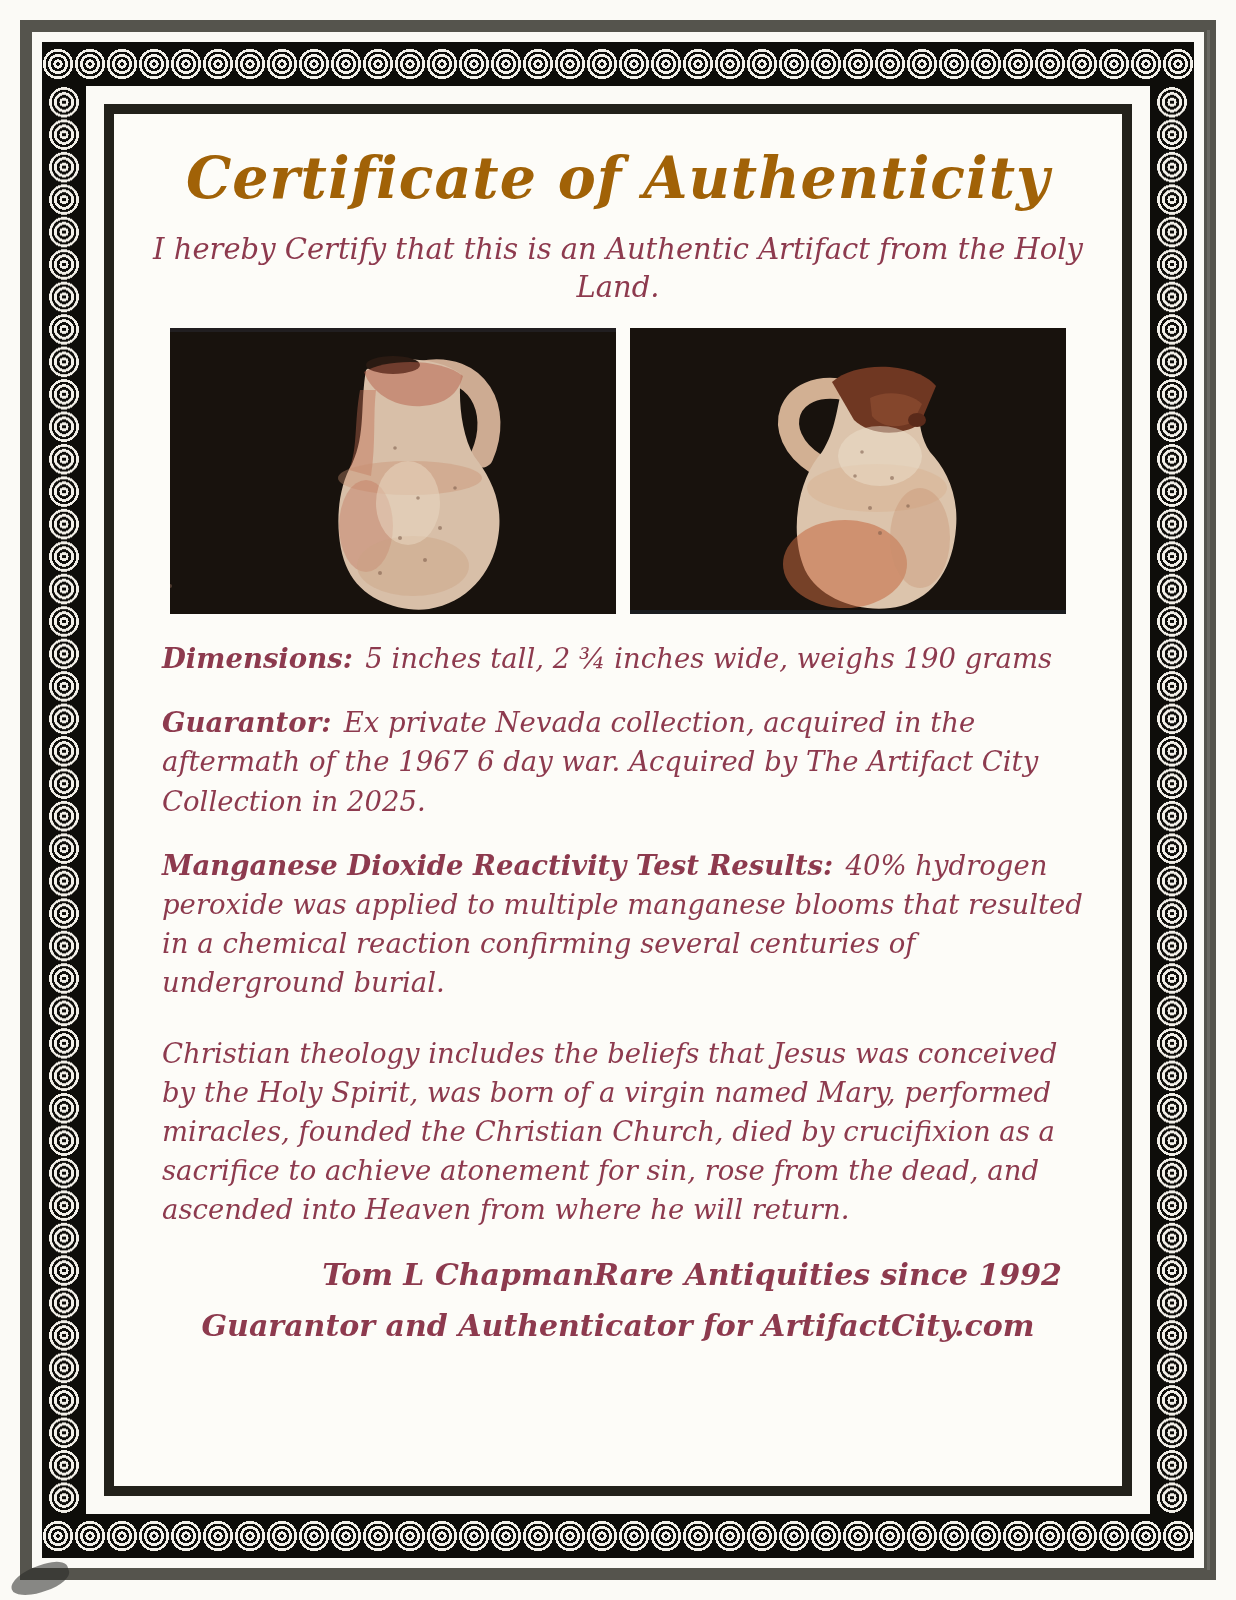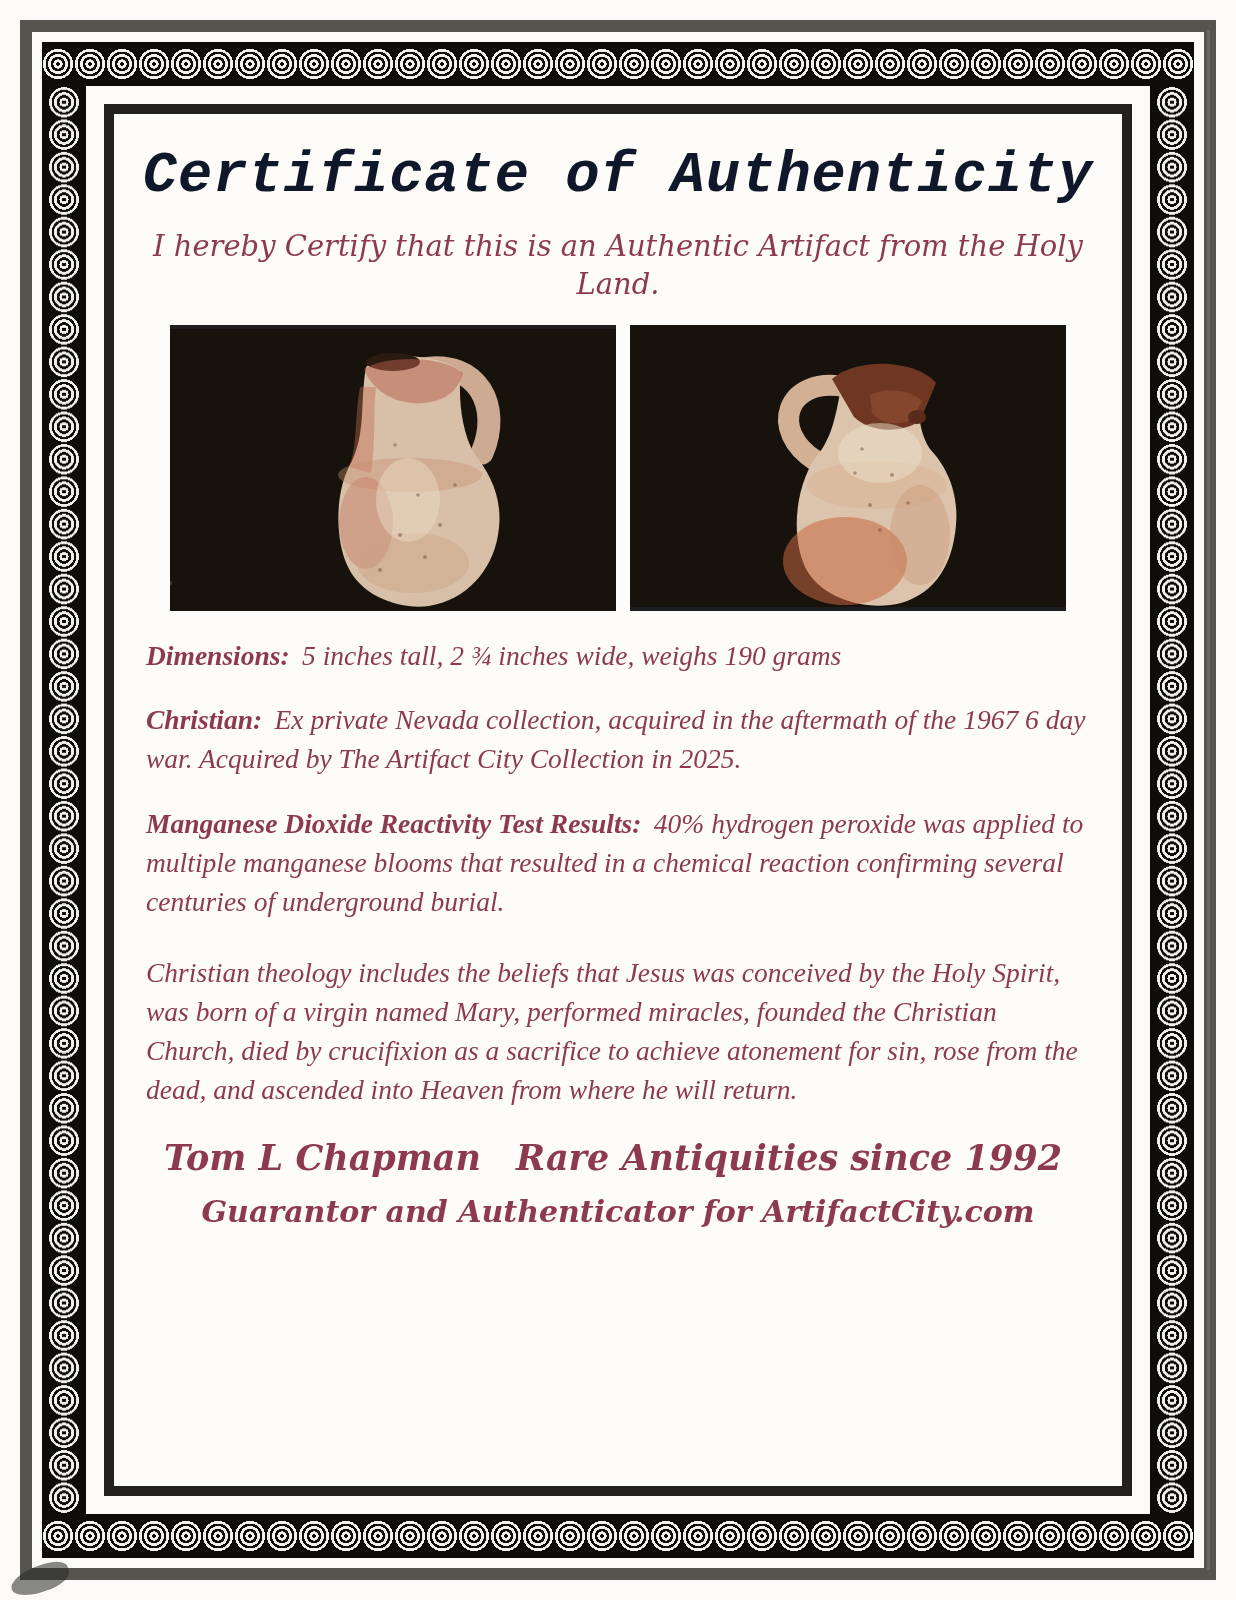--- a/index.html
+++ b/index.html
@@ -53,48 +53,47 @@
     background:#fdfcf8;
   }
   .content{
     position:relative;width:100%;height:100%;
     padding:16px 20px 0 20px;box-sizing:border-box;
     color:#8d3a4e;font-style:italic;
   }
   .doc-title{
     margin:14px 0 0 0;text-align:center;
     font-size:57px;font-weight:700;letter-spacing:1px;
-    color:#0f172a;
-    font-family:Liberation Mono, monospace;
+    color:#a16207;
   }
   .cert-line{
     margin:20px 10px 0 10px;text-align:center;
     font-size:29px;font-weight:400;line-height:1.3;
   }
   
   .photos{
     margin-top:22px;display:flex;justify-content:center;gap:14px;
   }
   .photo{
     width:446px;height:286px;background:#18120d;overflow:hidden;flex:0 0 auto;
   }
   .photo svg{display:block;width:100%;height:100%;}
   
   .paras{padding:0 12px;}
   .para{
-    margin:25px 0 0 0;
-    font-size:27.5px;line-height:1.42;font-weight:400;font-family:Liberation Serif, serif;
+    margin:25px 0 0 16px;
+    font-size:27.5px;line-height:1.42;font-weight:400;
   }
   .para .label{font-weight:700;margin-right:.45em;}
   .para-theology{margin-top:32px;}
   
   .credits-row{
     margin:28px 0 0 0;padding:0 40px 0 30px;
-    display:flex;justify-content:space-between;align-items:baseline;
-    font-size:35px;font-weight:700;
+    display:flex;justify-content:flex-end;align-items:baseline;
+    font-size:30px;font-weight:700;
   }
   .guarantor{
     margin:16px 0 0 0;text-align:center;
     font-size:30px;font-weight:700;
   }
 </style>
 </head>
 <body>
 
 <div class="outer-line"></div>
@@ -177,21 +176,21 @@
             <circle cx="250" cy="205" r="2"></circle>
               <circle cx="232" cy="124" r="1.8"></circle>
           </g>
         </svg>
       </div>
     </div>
 
     <div class="paras">
       <p class="para"><span class="label">Dimensions:</span><span>5 inches tall, 2 ¾ inches wide, weighs 190 grams</span></p>
 
-      <p class="para"><span class="label">Christian:</span><span>Ex private Nevada collection, acquired in the aftermath of the 1967 6 day war. Acquired by The Artifact City Collection in 2025.</span></p>
+      <p class="para"><span class="label">Guarantor:</span><span>Ex private Nevada collection, acquired in the aftermath of the 1967 6 day war. Acquired by The Artifact City Collection in 2025.</span></p>
 
 
       <p class="para"><span class="label">Manganese Dioxide Reactivity Test Results:</span><span>40% hydrogen peroxide was applied to multiple manganese blooms that resulted in a chemical reaction confirming several centuries of underground burial.</span></p>
 
       <p class="para para-theology">Christian theology includes the beliefs that Jesus was conceived by the Holy Spirit, was born of a virgin named Mary, performed miracles, founded the Christian Church, died by crucifixion as a sacrifice to achieve atonement for sin, rose from the dead, and ascended into Heaven from where he will return.</p>
     </div>
 
     <div class="credits-row">
       <span>Tom L Chapman</span>
       <span>Rare Antiquities since 1992</span>

